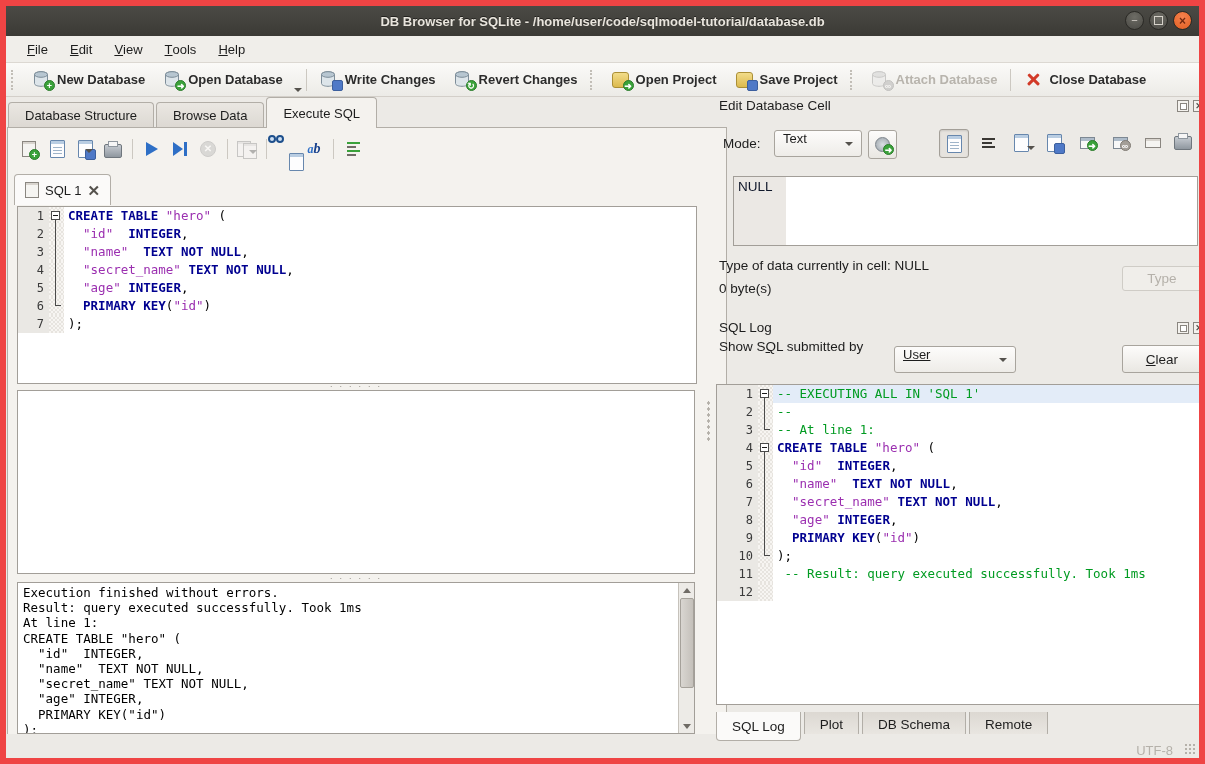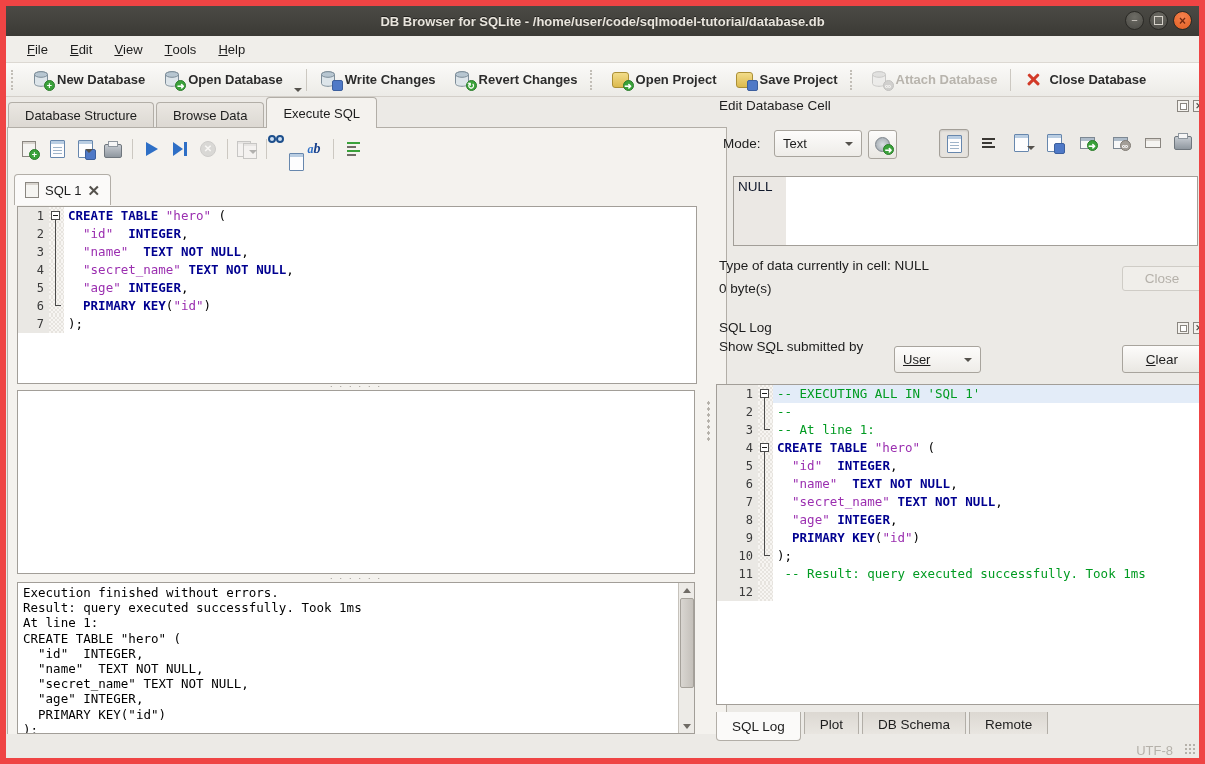--- a/index.html
+++ b/index.html
@@ -99,21 +99,21 @@
   .tri-down{width:0;height:0;border-left:4px solid transparent;border-right:4px solid transparent;border-top:5px solid #6f6b65;}
   .sthumb{position:absolute;left:1px;top:15px;width:12px;height:88px;background:linear-gradient(90deg,#d9d6d1,#c4c0ba);border:1px solid #a5a19a;border-radius:2px;}
   
   .dock-header{position:absolute;left:0;right:0;height:20px;}
   .dock-header .dh-title{position:absolute;left:8px;top:0;font-size:13.5px;color:#1d1d1d;}
   .dock-btns{position:absolute;right:6px;top:2px;display:flex;gap:4px;}
   .dk{width:12px;height:12px;border:1px solid #8a8680;position:relative;box-sizing:border-box;background:#f4f2ee;}
   .dk.float::after{content:"";position:absolute;left:2px;top:2px;width:5px;height:5px;border:1px solid #8a8680;background:#fff;}
   .dk.close{font:bold 9px/10px "Liberation Sans",sans-serif;text-align:center;color:#55524d;}
   .label13{font-size:13.5px;color:#1d1d1d;}
-  .combo{position:absolute;display:flex;align-items:center;background:linear-gradient(#fdfcfb,#eeece8);border:1px solid #a8a49d;border-radius:3px;font-size:13px;color:#1d1d1d;padding:0 8px;box-sizing:border-box;}
+  .combo{position:absolute;display:flex;background:linear-gradient(#fdfcfb,#eeece8);border:1px solid #a8a49d;border-radius:3px;font-size:13px;color:#1d1d1d;padding:0 8px;box-sizing:border-box;}
   .combo .caret{margin-left:auto;margin-bottom:0;align-self:center;}
   .btn{position:absolute;display:flex;align-items:center;justify-content:center;background:linear-gradient(#fdfcfb,#e9e7e2);border:1px solid #a8a49d;border-radius:3px;font-size:13.5px;color:#1d1d1d;box-sizing:border-box;}
   .btn.disabled{background:#f0eeea;border-color:#cfccc6;color:#b5b1aa;}
   .iconbtn{position:absolute;width:28px;height:27px;display:flex;align-items:center;justify-content:center;border-radius:3px;}
   .iconbtn.pressed{border:1px solid #a39f98;background:#e6e3de;box-shadow:inset 0 1px 2px rgba(0,0,0,.12);}
   .gearbtn{border:1px solid #a8a49d;background:linear-gradient(#fdfcfb,#e9e7e2);}
   .gear{position:relative;width:13px;height:13px;border-radius:50%;background:radial-gradient(#dadfe3,#9aa2a9);border:1px solid #7c848b;}
   .wrapic{display:flex;flex-direction:column;gap:2px;}
   .wrapic i{display:block;height:2px;background:#3a3834;}
   .wrapic i:nth-child(1){width:13px;}
@@ -479,34 +479,34 @@
       <div class="iconbtn" style="left:458px;top:31px;">
           <span class="printer"></span>
         </div>
 
       <div class="cell-editor">
         <div class="null-strip">NULL</div>
       </div>
 
       <div style="position:absolute;left:8px;top:162px;" class="label13">Type of data currently in cell: NULL</div>
       <div class="btn disabled" style="left:411px;top:170px;width:80px;height:25px;">
-          <span>Close</span>
+          <span>Type</span>
         </div>
       <div style="position:absolute;left:8px;top:185px;" class="label13">0 byte(s)</div>
 
       <div class="dock-header" style="top:224px;">
         <span class="dh-title">SQL Log</span>
         <span class="dock-btns">
           <span class="dk float"></span>
           <span class="dk close">✕</span>
         </span>
       </div>
 
       <div style="position:absolute;left:8px;top:243px;" class="label13" id="log-filter-label">Show S<u>Q</u>L submitted by</div>
-      <div class="combo" style="left:183px;top:250px;width:87px;height:27px;text-decoration:underline;">
+      <div class="combo" style="left:183px;top:250px;width:122px;height:27px;text-decoration:underline;">
         <span>User</span>
         <span class="caret"></span>
       </div>
       <div class="btn" style="left:411px;top:249px;width:80px;height:28px;">
           <span id="clear-label"><u>C</u>lear</span>
         </div>
 
       <div class="editor log" id="log-editor">
           <div class="cl hl">
             <div class="ln">1</div>

